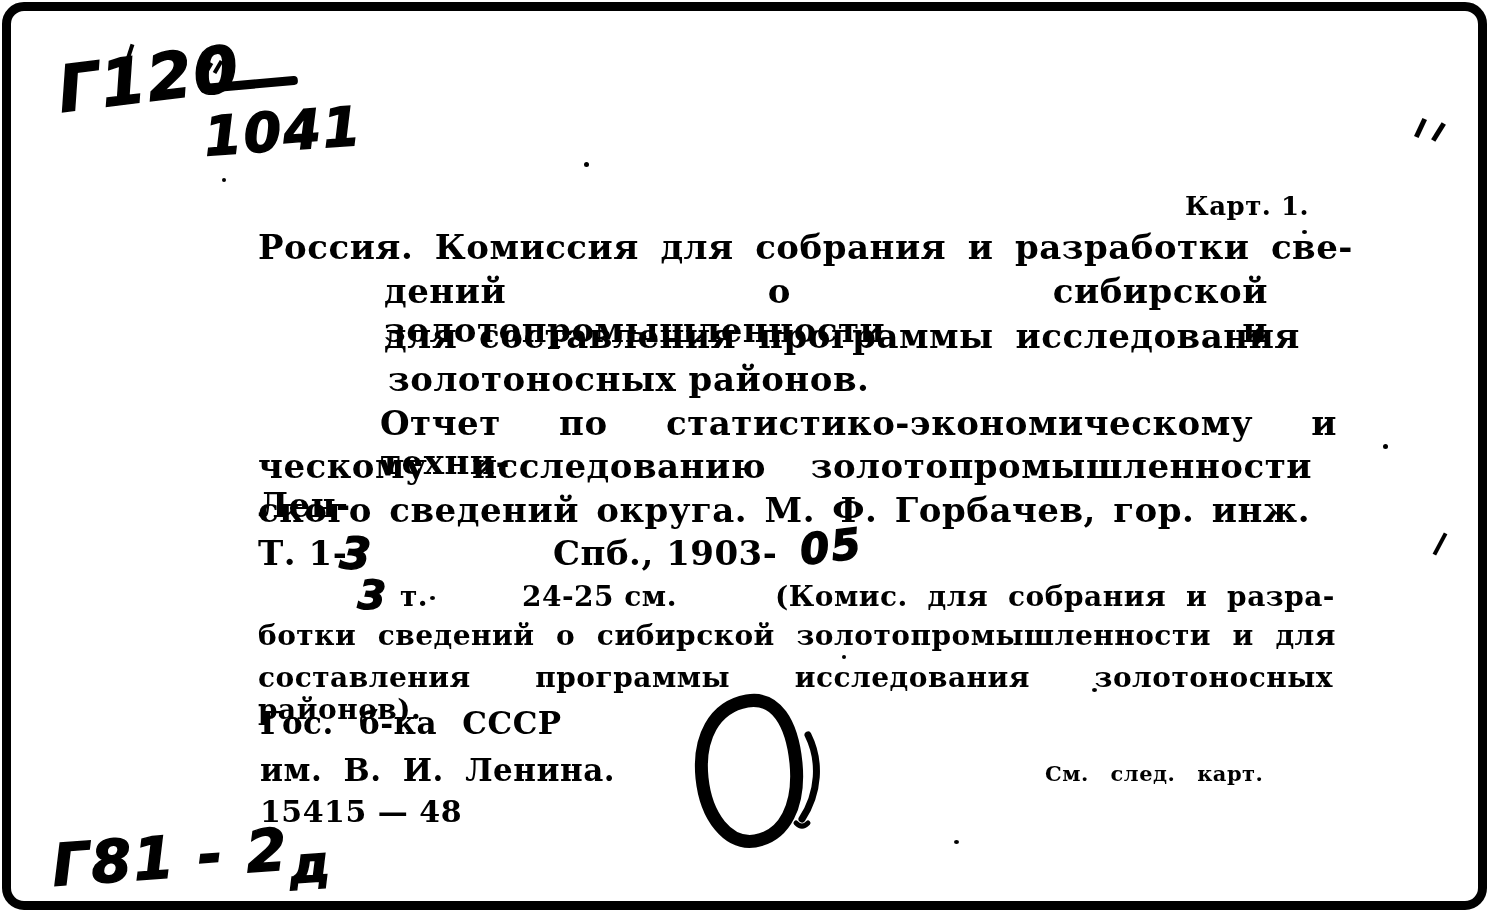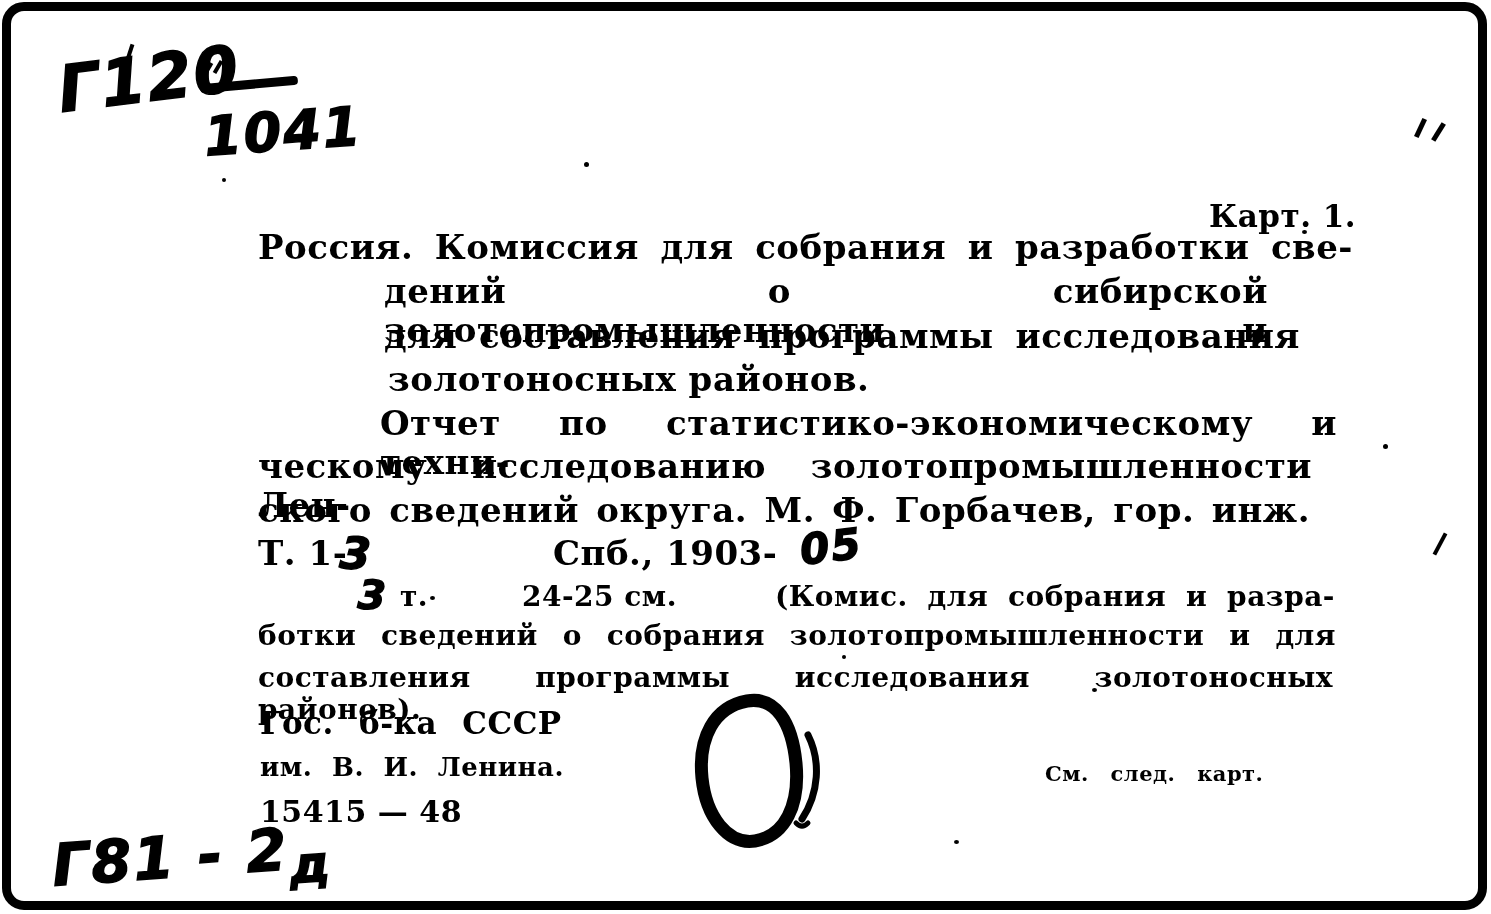--- a/index.html
+++ b/index.html
@@ -55,45 +55,45 @@
   <div id="frame"></div>
 
   <div class="hand" style="left:58px;top:42px;font-size:64px;transform:rotate(-7deg);">Г120</div>
   <div class="stroke" style="left:200px;top:80px;width:98px;height:9px;transform:rotate(-5deg);border-radius:4px;"></div>
   <div class="hand" style="left:204px;top:100px;font-size:54px;transform:rotate(-4deg);">1041</div>
 
   <div class="stroke" style="left:128px;top:44px;width:4px;height:16px;transform:rotate(18deg);"></div>
   <div class="stroke" style="left:206px;top:62px;width:4px;height:14px;transform:rotate(30deg);"></div>
   <div class="stroke" style="left:216px;top:60px;width:4px;height:14px;transform:rotate(30deg);"></div>
 
-  <div class="print-line" style="left:1185px;top:199px;font-size:31px;margin-left:24px;">Карт. 1.</div>
+  <div class="print-line" style="left:1185px;top:192px;font-size:26px;">Карт. 1.</div>
 
   <div class="print-line just" style="left:258px;top:228px;width:1095px;">Россия. Комиссия для собрания и разработки све-</div>
   <div class="print-line just" style="left:384px;top:272px;width:884px;">дений о сибирской золотопромышленности и</div>
   <div class="print-line just" style="left:384px;top:317px;width:916px;">для составления программы исследования</div>
   <div class="print-line" style="left:388px;top:360px;">золотоносных районов.</div>
 
   <div class="print-line just" style="left:344px;top:404px;width:957px;margin-left:36px;">Отчет по статистико-экономическому и техни-</div>
   <div class="print-line just" style="left:258px;top:447px;width:1054px;">ческому исследованию золотопромышленности Лен-</div>
   <div class="print-line just" style="left:258px;top:491px;width:1052px;">ского сведений округа. М. Ф. Горбачев, гор. инж.</div>
 
   <div class="print-line" style="left:258px;top:534px;">Т. 1-</div>
   <div class="hand" style="left:340px;top:528px;font-size:44px;transform:rotate(4deg);">3</div>
   <div class="print-line" style="left:553px;top:534px;">Спб., 1903-</div>
   <div class="hand" style="left:800px;top:522px;font-size:42px;transform:rotate(-7deg);">05</div>
 
   <div class="hand" style="left:358px;top:572px;font-size:40px;transform:rotate(3deg);">3</div>
   <div class="print-line small" style="left:400px;top:581px;">т.</div>
   <div class="print-line small" style="left:522px;top:581px;">24-25 см.</div>
   <div class="print-line small just" style="left:775px;top:581px;width:560px;">(Комис. для собрания и разра-</div>
-  <div class="print-line small just" style="left:258px;top:620px;width:1078px;">ботки сведений о собрания золотопромышленности и для</div>
+  <div class="print-line small just" style="left:258px;top:620px;width:1078px;">ботки сведений о сибирской золотопромышленности и для</div>
   <div class="print-line small just" style="left:258px;top:662px;width:1075px;">составления программы исследования золотоносных районов).</div>
 
   <div class="print-line" style="left:260px;top:706px;font-size:31px;word-spacing:14px;">Гос. б-ка СССР</div>
-  <div class="print-line" style="left:260px;top:753px;font-size:26px;word-spacing:10px;">им. В. И. Ленина.</div>
+  <div class="print-line" style="left:260px;top:753px;font-size:31px;word-spacing:10px;">им. В. И. Ленина.</div>
   <div class="print-line" style="left:260px;top:795px;font-size:30px;">15415 — 48</div>
 
   <div style="position:absolute;left:692px;top:688px;">
     <svg width="150" height="170" viewBox="0 0 150 160">
       <path d="M55,8 C22,14 6,45 10,85 C14,124 36,152 63,148 C93,143 108,112 104,70 C100,30 84,3 55,8 Z" fill="none" stroke="#000" stroke-width="13" stroke-linejoin="round"></path>
       <path d="M116,42 C129,68 127,100 110,126" fill="none" stroke="#000" stroke-width="7" stroke-linecap="round"></path>
       <path d="M104,130 C108,134 112,134 116,130" fill="none" stroke="#000" stroke-width="5" stroke-linecap="round"></path>
     </svg>
   </div>
 

